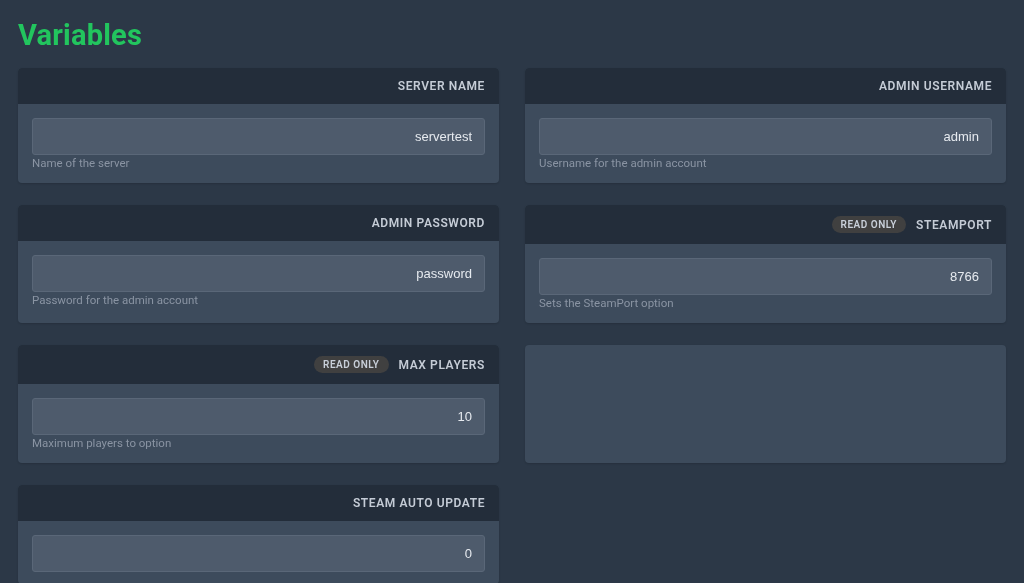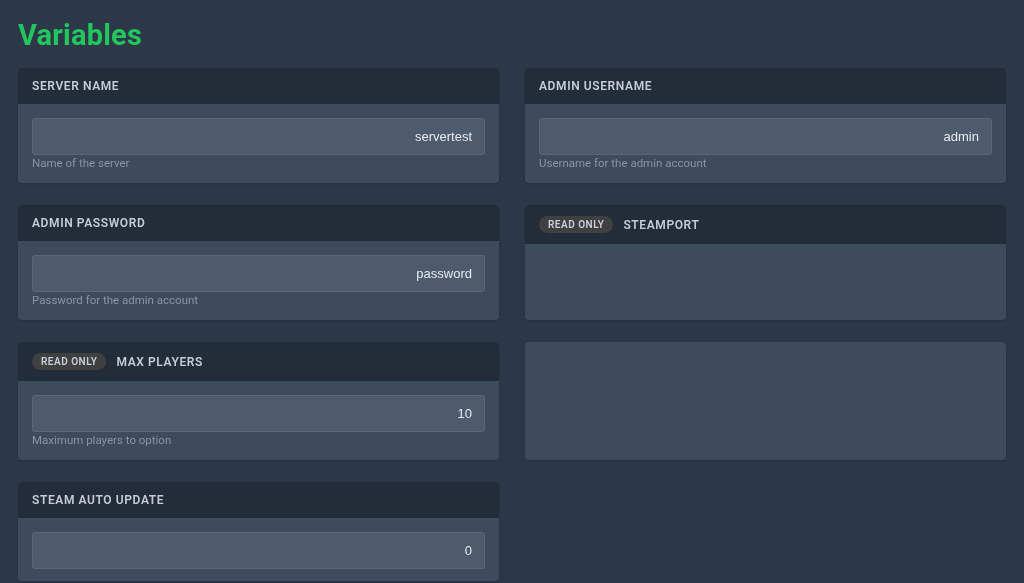--- a/index.html
+++ b/index.html
@@ -31,20 +31,21 @@
     border-radius: 4px;
     overflow: hidden;
     box-shadow: 0 1px 2px rgba(0,0,0,0.15);
   }
   .card-header {
     background-color: #232d3a;
     padding: 11px 14px;
     display: flex;
     align-items: center;
     gap: 10px;
+    justify-content: flex-end;
   }
   .card-header-label {
     font-size: 12px;
     font-weight: 600;
     letter-spacing: 0.6px;
     color: #c5ccd6;
     text-transform: uppercase;
   }
   .badge {
     background-color: #404040;
@@ -117,20 +118,24 @@
       <input class="field-input" type="text" value="password" style="">
       <div class="help-text">Password for the admin account</div>
     </div>
   </div>
 
   <div class="card">
     <div class="card-header">
       <span class="badge">READ ONLY</span>
       <span class="card-header-label">STEAMPORT</span>
     </div>
+    <div class="card-body">
+      <input class="field-input" type="text" readonly="" value="8766" style="">
+      <div class="help-text">Sets the SteamPort option</div>
+    </div>
   </div>
 
   <div class="card">
     <div class="card-header">
       <span class="badge">READ ONLY</span>
       <span class="card-header-label">MAX PLAYERS</span>
     </div>
     <div class="card-body">
       <input class="field-input" type="text" readonly="" value="10" style="">
       <div class="help-text">Maximum players to option</div>

